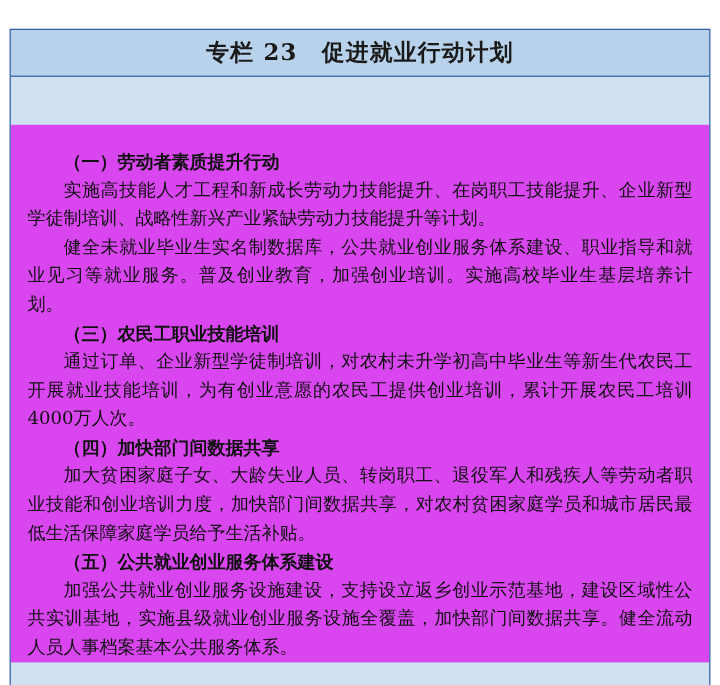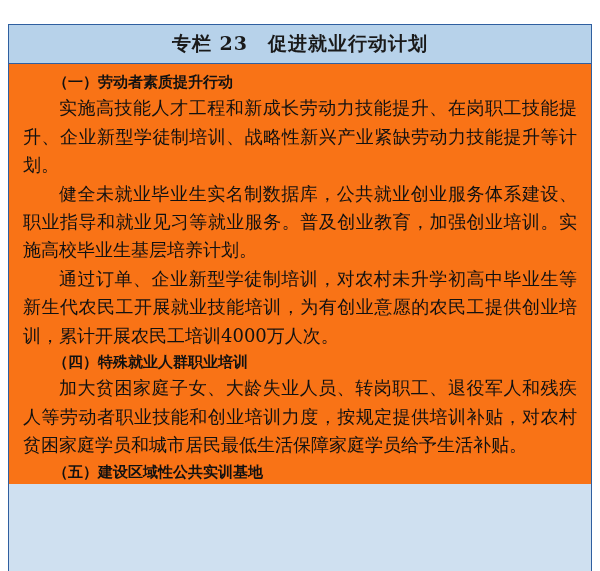--- a/index.html
+++ b/index.html
@@ -32,35 +32,36 @@
     justify-content: center;
   }
   .title-text {
     font-family: "DejaVu Serif", "Liberation Serif", serif;
     font-weight: bold;
     font-size: 19px;
     letter-spacing: 1px;
     color: #1a1a1a;
   }
   .content {
-    padding: 6px 14px 0 14px;
-    background: #f97316;
+    padding: 19px 14px 0 14px;
+    background: #d946ef;
+    margin-top: 40px;
   }
   .heading {
     font-family: "DejaVu Sans", "Liberation Sans", sans-serif;
     font-weight: bold;
     font-size: 15px;
     color: #111;
     line-height: 1.55;
     text-indent: 2em;
     margin: 1px 0 0 0;
   }
   .para {
     font-family: "DejaVu Serif", "Liberation Serif", serif;
-    font-size: 18px;
+    font-size: 15px;
     color: #111;
     line-height: 1.58;
     text-indent: 2em;
     margin: 0;
     text-align: justify;
     text-justify: inter-ideograph;
   }
 </style>
 </head>
 <body>
@@ -69,21 +70,23 @@
   <div class="title-bar">
     <span class="title-text">专栏 23　促进就业行动计划</span>
   </div>
   <div class="content">
 
     <div class="heading">（一）劳动者素质提升行动</div>
     <p class="para">实施高技能人才工程和新成长劳动力技能提升、在岗职工技能提升、企业新型学徒制培训、战略性新兴产业紧缺劳动力技能提升等计划。</p>
 
     <p class="para">健全未就业毕业生实名制数据库，公共就业创业服务体系建设、职业指导和就业见习等就业服务。普及创业教育，加强创业培训。实施高校毕业生基层培养计划。</p>
 
+    <div class="heading">（三）农民工职业技能培训</div>
     <p class="para">通过订单、企业新型学徒制培训，对农村未升学初高中毕业生等新生代农民工开展就业技能培训，为有创业意愿的农民工提供创业培训，累计开展农民工培训4000万人次。</p>
 
-    <div class="heading">（四）特殊就业人群职业培训</div>
-    <p class="para">加大贫困家庭子女、大龄失业人员、转岗职工、退役军人和残疾人等劳动者职业技能和创业培训力度，按规定提供培训补贴，对农村贫困家庭学员和城市居民最低生活保障家庭学员给予生活补贴。</p>
+    <div class="heading">（四）加快部门间数据共享</div>
+    <p class="para">加大贫困家庭子女、大龄失业人员、转岗职工、退役军人和残疾人等劳动者职业技能和创业培训力度，加快部门间数据共享，对农村贫困家庭学员和城市居民最低生活保障家庭学员给予生活补贴。</p>
 
-    <div class="heading">（五）建设区域性公共实训基地</div>
+    <div class="heading">（五）公共就业创业服务体系建设</div>
+    <p class="para">加强公共就业创业服务设施建设，支持设立返乡创业示范基地，建设区域性公共实训基地，实施县级就业创业服务设施全覆盖，加快部门间数据共享。健全流动人员人事档案基本公共服务体系。</p>
 
   </div>
 </div>
 
 </body></html>

